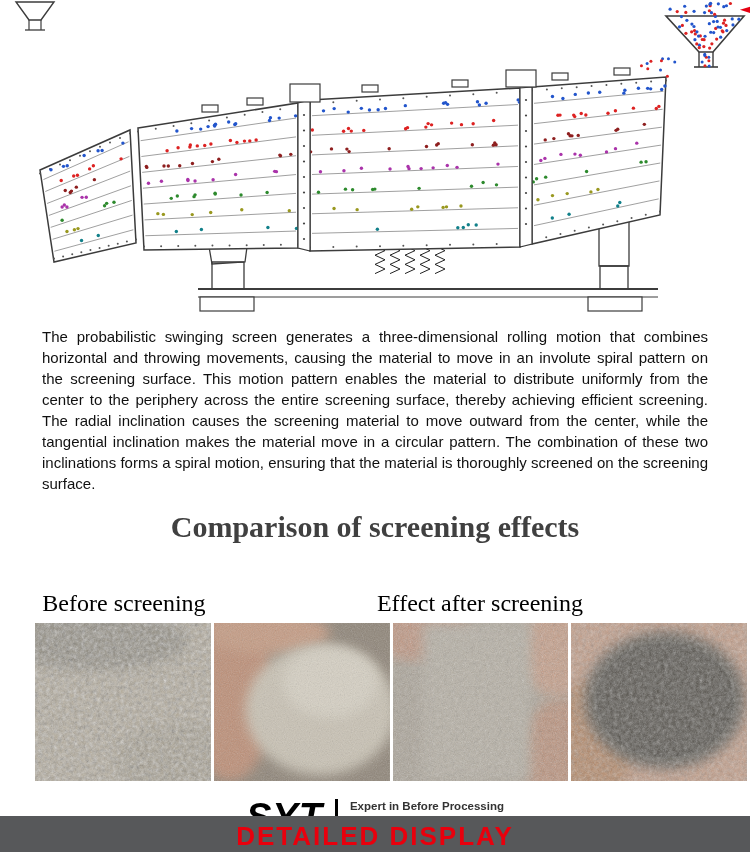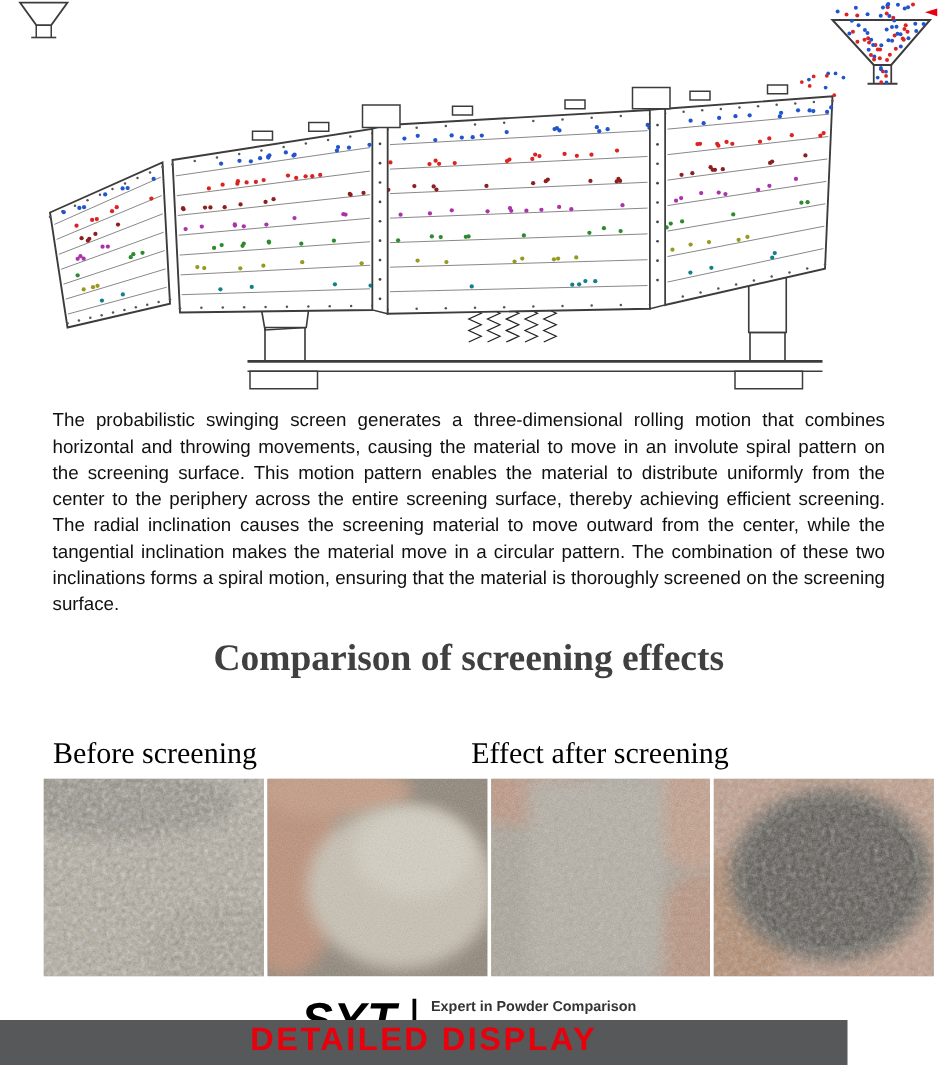--- a/index.html
+++ b/index.html
@@ -36,22 +36,22 @@
   .logo-accent{position:absolute;right:-4px;top:3px;width:0;height:0;
                border-left:13px solid transparent;border-bottom:9px solid #e60012;
                transform:rotate(18deg);}
   .logo-divider{width:3px;height:36px;background:#000;}
   .logo-tagline{display:flex;flex-direction:column;justify-content:center;
                 font-size:11.5px;font-weight:bold;color:#333;line-height:1.55;}
   .tg2{display:flex;align-items:flex-end;gap:4px;}
   .tg-hl{color:#0369a1;font-size:20px;line-height:1;}
 
   
-  .footer-banner{position:absolute;left:0;top:816px;width:678px;height:36px;background:#57585a;
-                 display:flex;align-items:flex-start;justify-content:center;}
+  .footer-banner{position:absolute;left:0;top:816px;width:750px;height:36px;background:#57585a;
+                 display:flex;align-items:flex-end;justify-content:center;}
   .footer-label{font:bold 26px "Liberation Sans",sans-serif;color:#e8000d;letter-spacing:2px;}
 </style>
 </head>
 <body>
 
 <div class="page">
 
   <svg width="0" height="0" style="position:absolute">
     <defs>
       <filter id="gFine" x="0" y="0" width="100%" height="100%">
@@ -604,21 +604,21 @@
       </svg>
     </div>
 
   </div>
 
   <div class="logo-row">
     <span class="logo-syt">SYT</span>
     <span class="logo-accent"></span>
     <span class="logo-divider"></span>
     <span class="logo-tagline">
-      <span>Expert in Powder Comparison</span>
+      <span>Expert in Before Processing</span>
       <span class="tg2">
         <span>Solutions for</span>
         <span class="tg-hl">30</span>
         <span>Powder</span>
       </span>
     </span>
   </div>
 
   <div class="footer-banner">
     <span class="footer-label">DETAILED DISPLAY</span>

